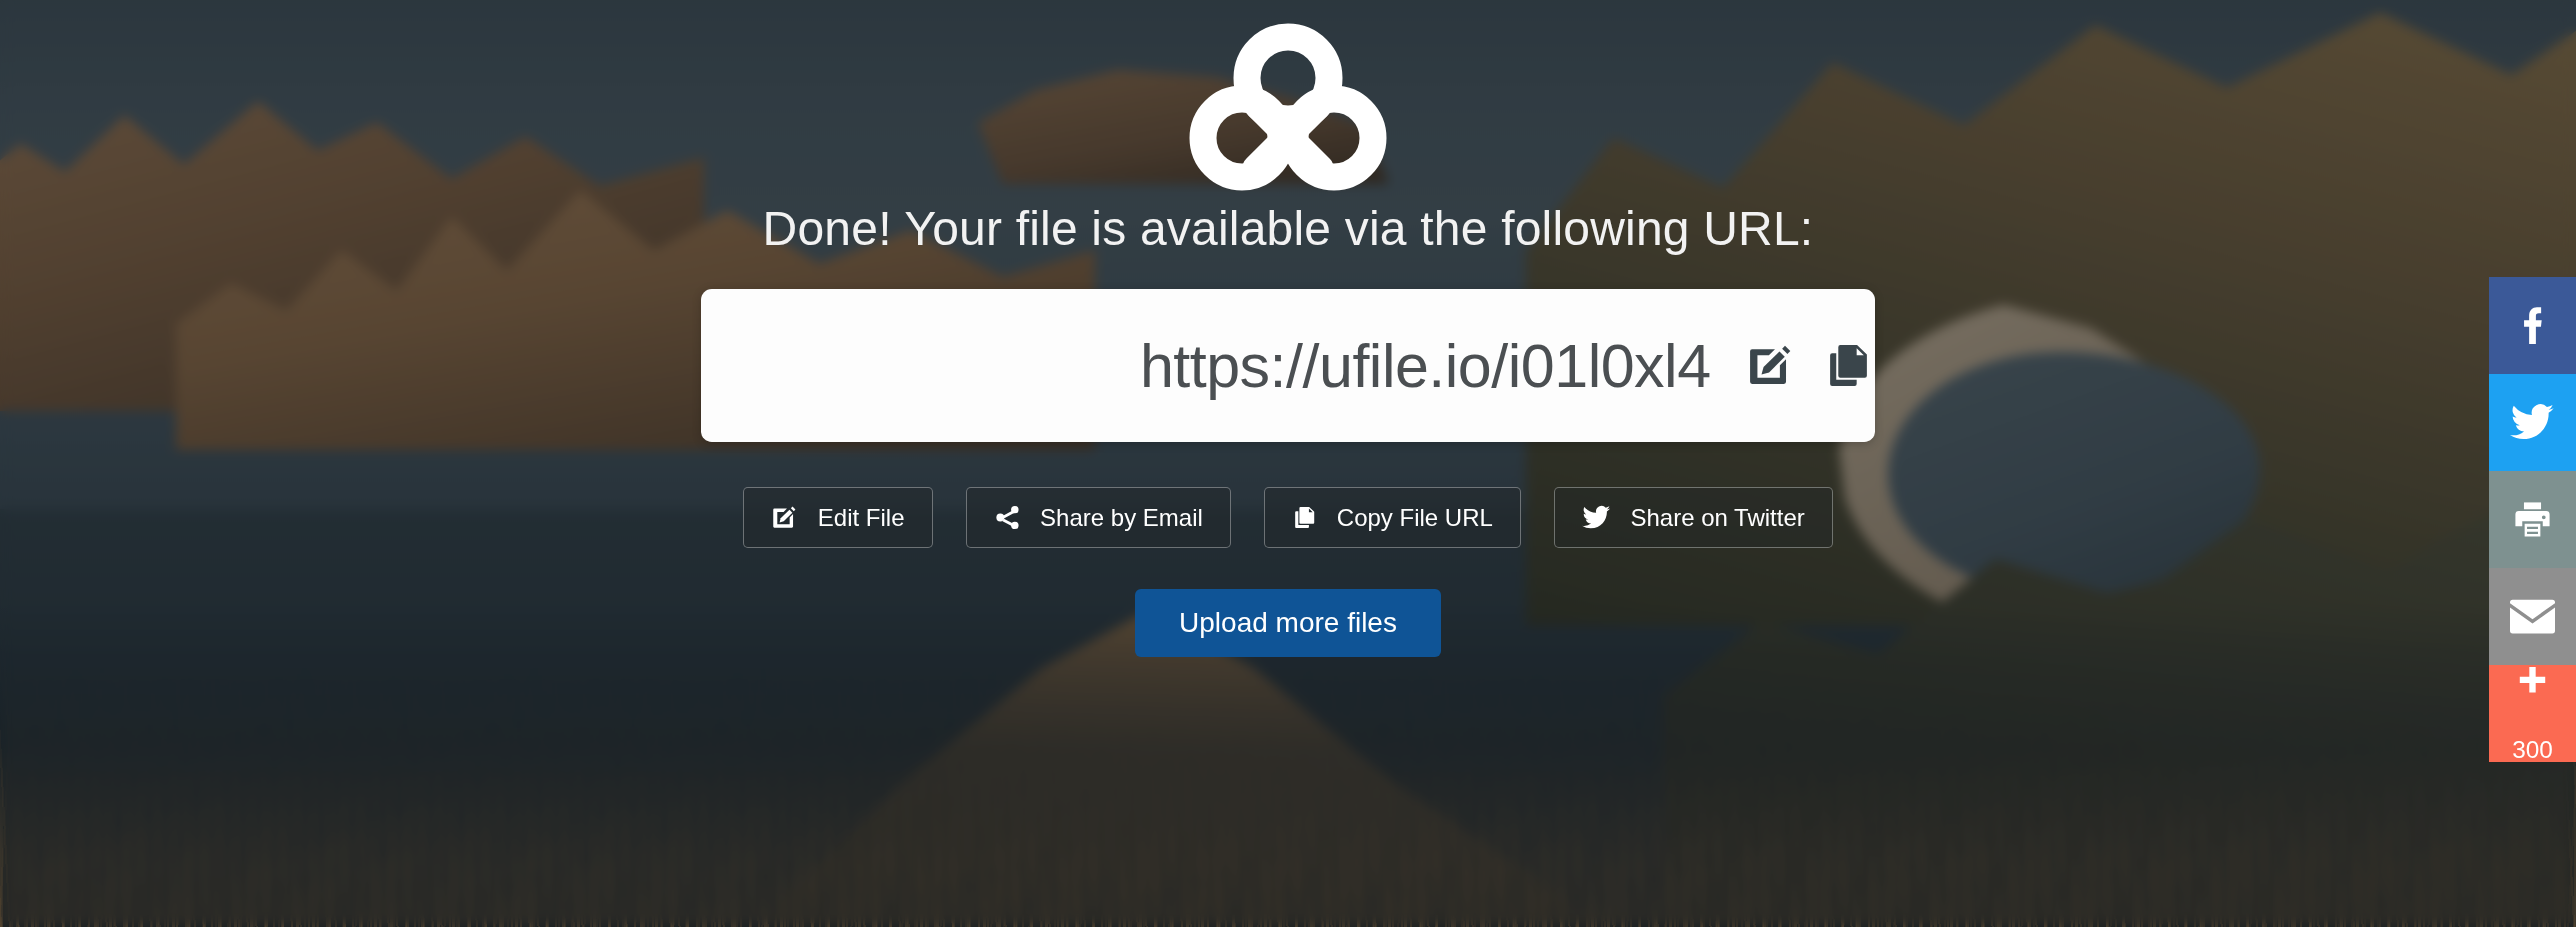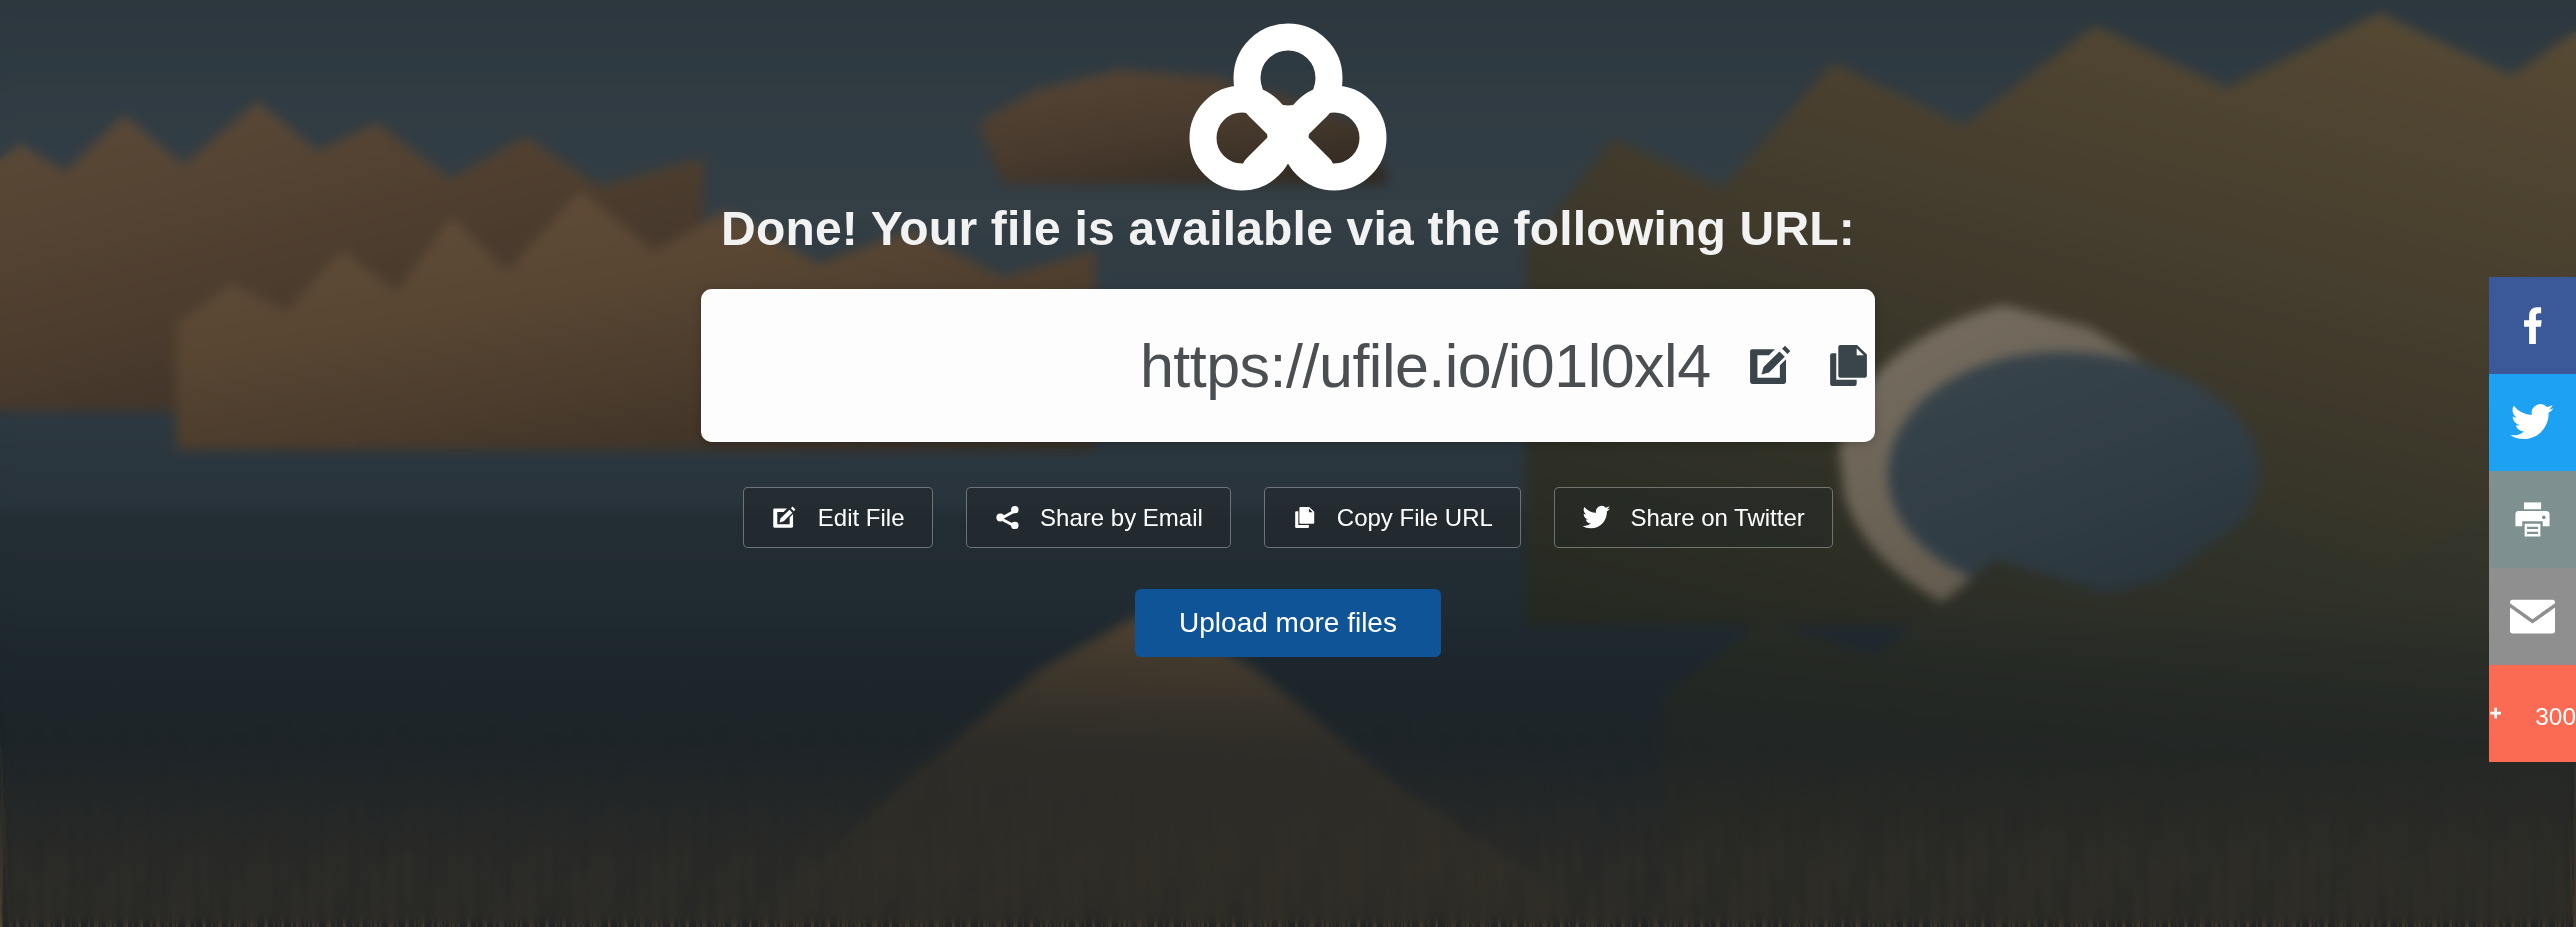--- a/index.html
+++ b/index.html
@@ -167,21 +167,21 @@
 
   .logo {
     width: 200px;
     height: 172px;
     display: block;
   }
 
   .headline {
     margin-top: 7.8px;
     font-size: 48px;
-    font-weight: 700;
+    font-weight: 400;
     color: #f2f2f2;
     letter-spacing: 0.2px;
     text-align: right;
     white-space: nowrap;
   }
 
   
   .url-card {
     margin-top: 33px;
     width: 1174px;
@@ -266,21 +266,21 @@
     position: absolute;
     right: 0;
     top: 277px;
     width: 87px;
     display: flex;
     flex-direction: column;
   }
   .share-item {
     height: 97px;
     display: flex;
-    flex-direction: row;
+    flex-direction: column;
     align-items: center;
     justify-content: center;
     cursor: pointer;
     border: none;
     padding: 0;
     gap: 33px;
   }
   .share-item svg { fill: #ffffff; }
   .share-count {
     color: #ffffff;

